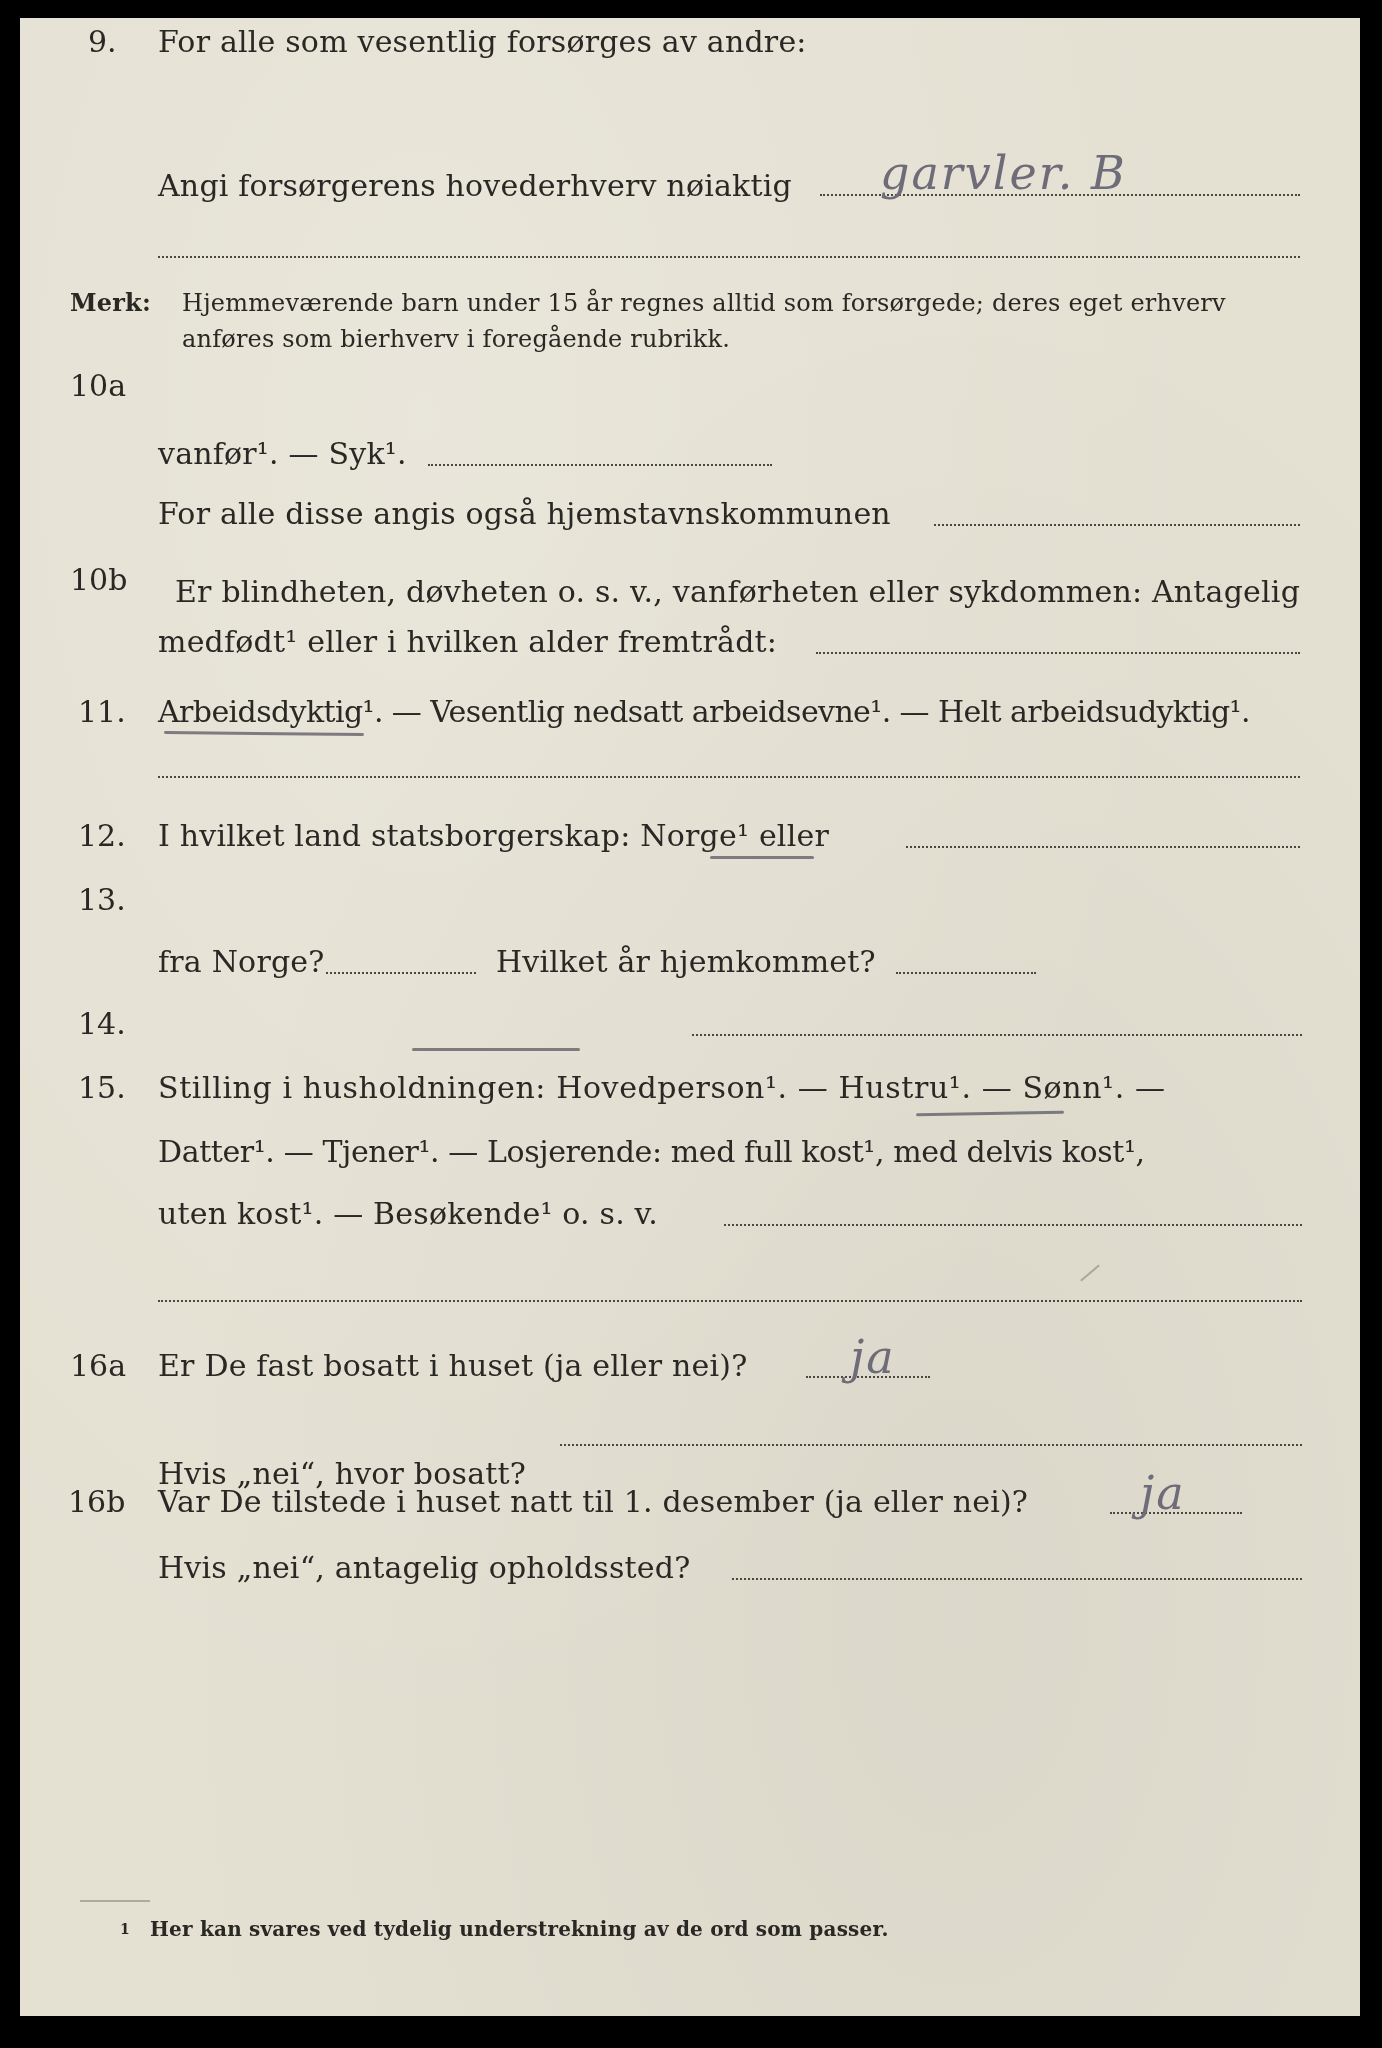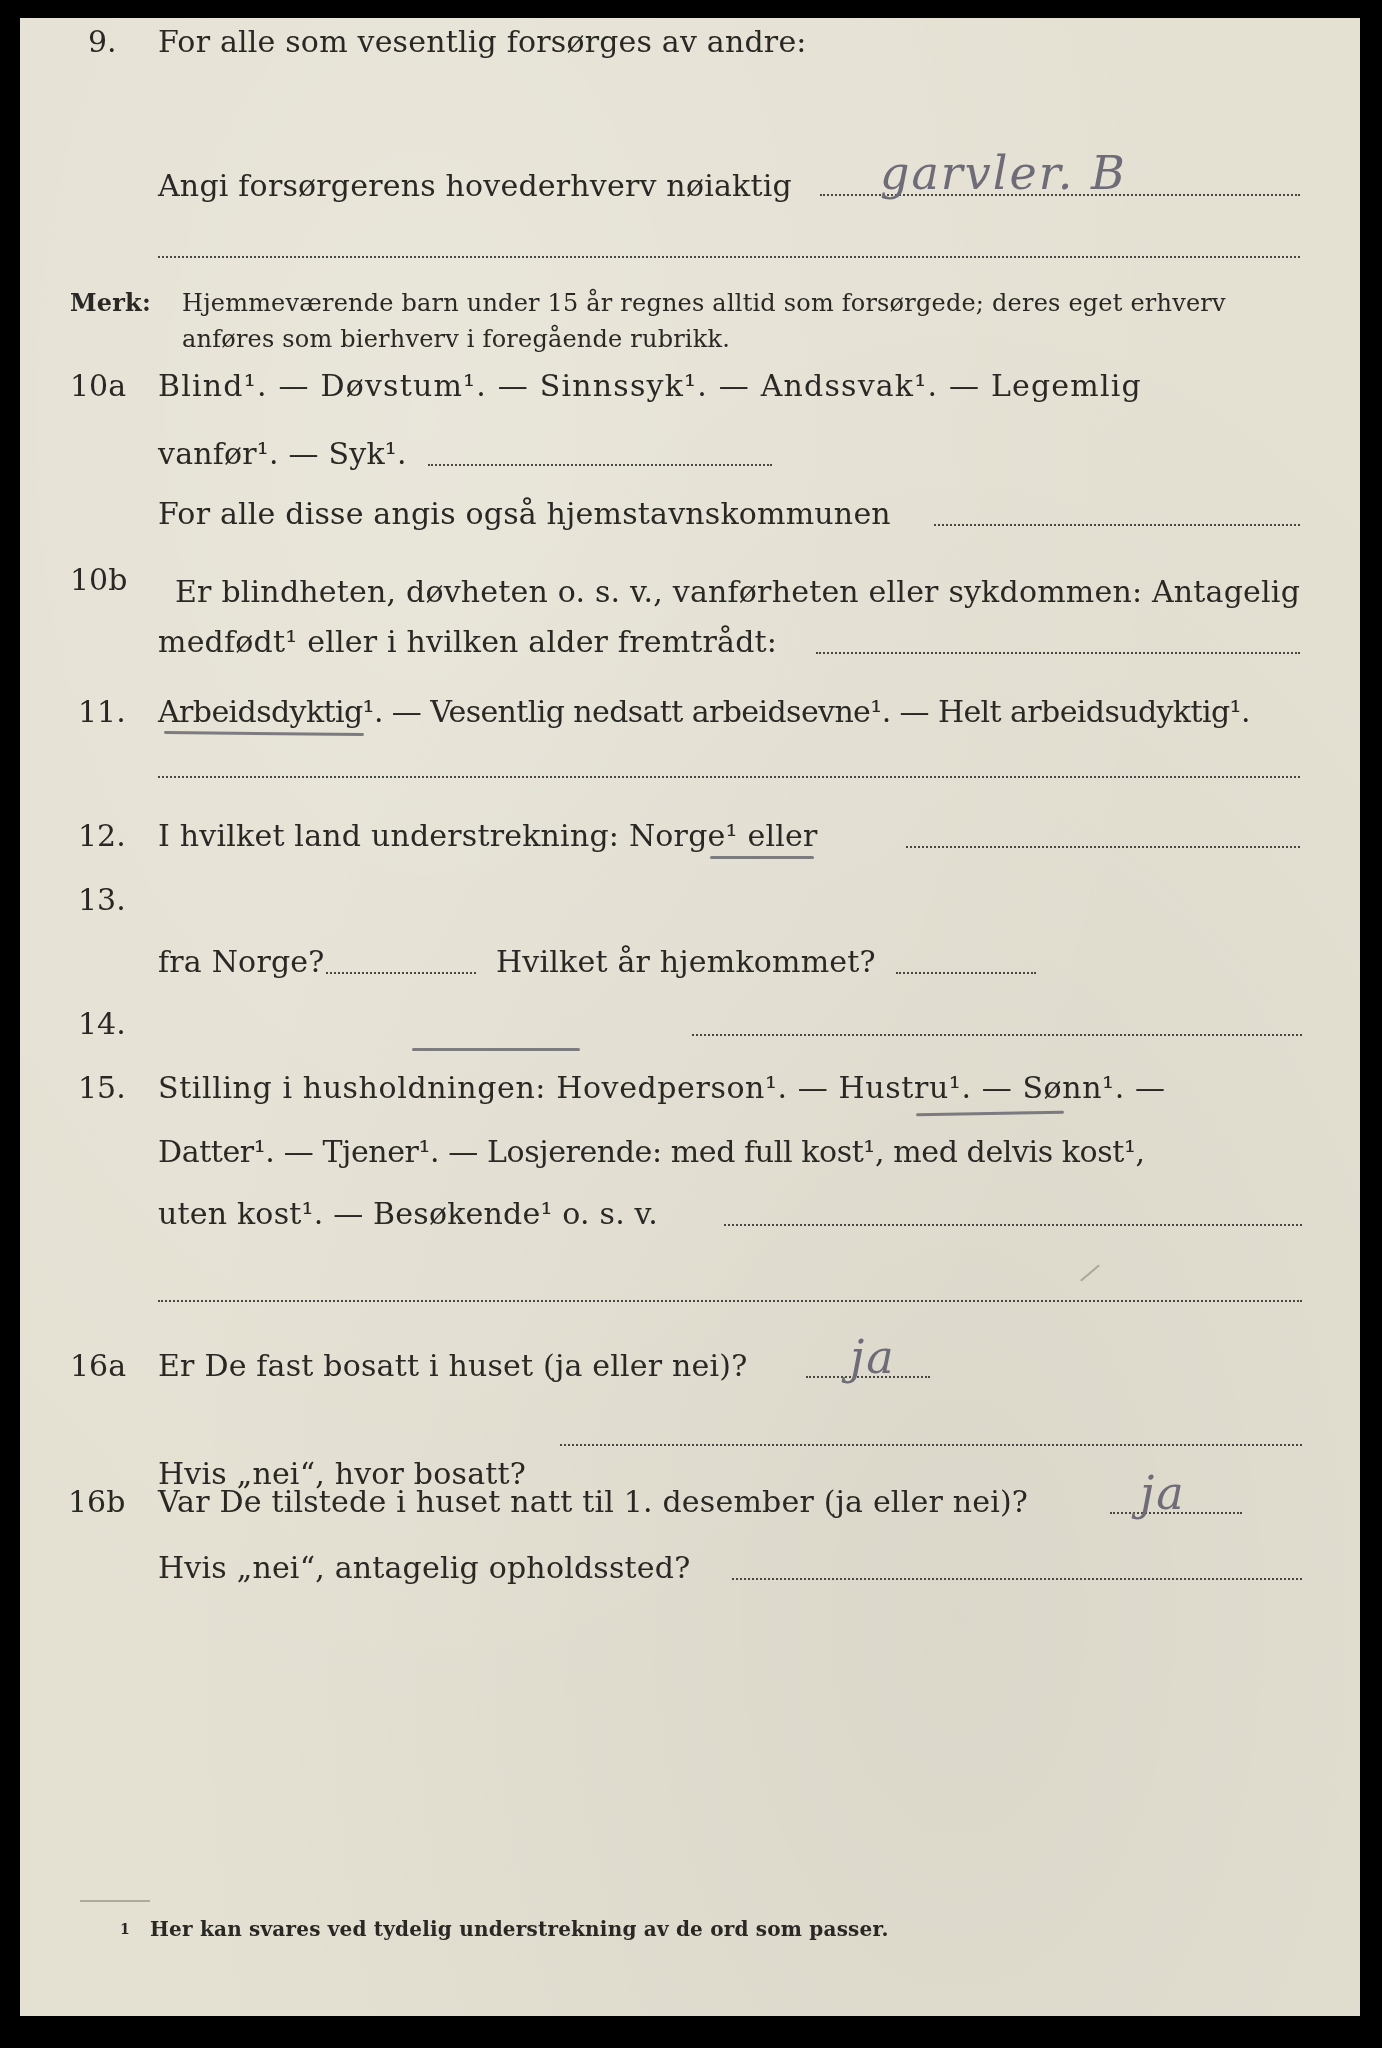--- a/index.html
+++ b/index.html
@@ -82,41 +82,40 @@
   <div class="line" style="left:138px; top:150px;">Angi forsørgerens hovederhverv nøiaktig</div>
   <div class="dots" style="left:800px; top:176px; width:480px;"></div>
   <div class="hand" style="left:860px; top:130px;font-style:italic;">garvler. B</div>
   <div class="dots" style="left:138px; top:238px; width:1142px;"></div>
 
   <div class="line small" style="left:50px; top:270px; font-weight:bold;">Merk:</div>
   <div class="line small" style="left:162px; top:270px;">Hjemmeværende barn under 15 år regnes alltid som forsørgede; deres eget erhverv</div>
   <div class="line small" style="left:162px; top:306px;">anføres som bierhverv i foregående rubrikk.</div>
 
   <div class="num" style="left:50px; top:350px;">10a</div>
-  <div class="line" style="left:138px; top:350px; letter-spacing:1.2px;">Blind¹. — Døvstum¹. — Sinnssyk¹. — Andssvak¹. — Legemlig</div>
   <div class="line" style="left:138px; top:418px;">vanfør¹. — Syk¹.</div>
   <div class="dots" style="left:408px; top:446px; width:344px;"></div>
   <div class="line" style="left:138px; top:478px;">For alle disse angis også hjemstavnskommunen</div>
   <div class="dots" style="left:914px; top:506px; width:366px;"></div>
 
   <div class="num" style="left:50px; top:544px;">10b</div>
   <div class="line" style="left:155px; top:544px;margin-top:12px;">Er blindheten, døvheten o. s. v., vanførheten eller sykdommen: Antagelig</div>
   <div class="line" style="left:138px; top:606px;">medfødt¹ eller i hvilken alder fremtrådt:</div>
   <div class="dots" style="left:796px; top:634px; width:484px;"></div>
 
   <div class="num" style="left:58px; top:676px;">11.</div>
   <div class="line" style="left:138px; top:676px; letter-spacing:-0.6px;">
     <span>Arbeidsdyktig</span><span>¹. — Vesentlig nedsatt arbeidsevne¹. — Helt arbeidsudyktig¹.</span>
   </div>
   <div class="ul" style="left:144px; top:714px; width:200px; transform:rotate(0.6deg);"></div>
   <div class="dots" style="left:138px; top:758px; width:1142px;"></div>
 
   <div class="num" style="left:58px; top:800px;">12.</div>
   <div class="line" style="left:138px; top:800px;">
-    <span>I hvilket land understrekning: </span><span>Norge</span><span>¹ eller</span>
+    <span>I hvilket land statsborgerskap: </span><span>Norge</span><span>¹ eller</span>
   </div>
   <div class="ul" style="left:690px; top:838px; width:104px;"></div>
   <div class="dots" style="left:886px; top:828px; width:394px;"></div>
 
   <div class="num" style="left:58px; top:864px;">13.</div>
   <div class="line" style="left:138px; top:926px;">fra Norge?</div>
   <div class="dots" style="left:306px; top:954px; width:150px;"></div>
   <div class="line" style="left:476px; top:926px;">Hvilket år hjemkommet?</div>
   <div class="dots" style="left:876px; top:954px; width:140px;"></div>
 

